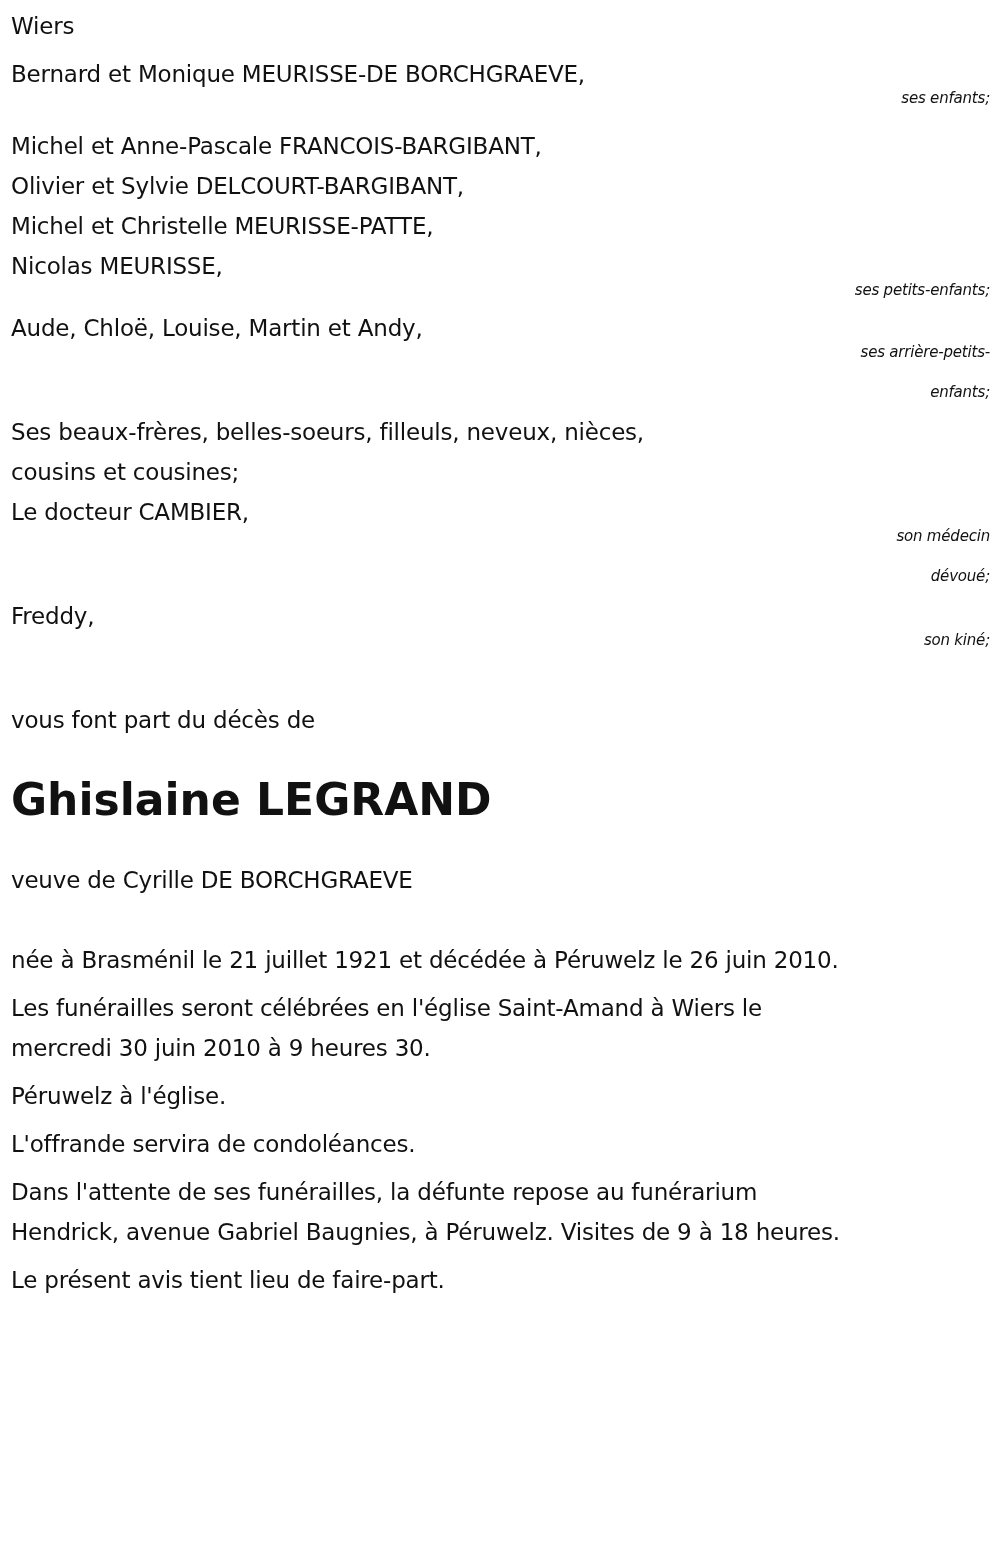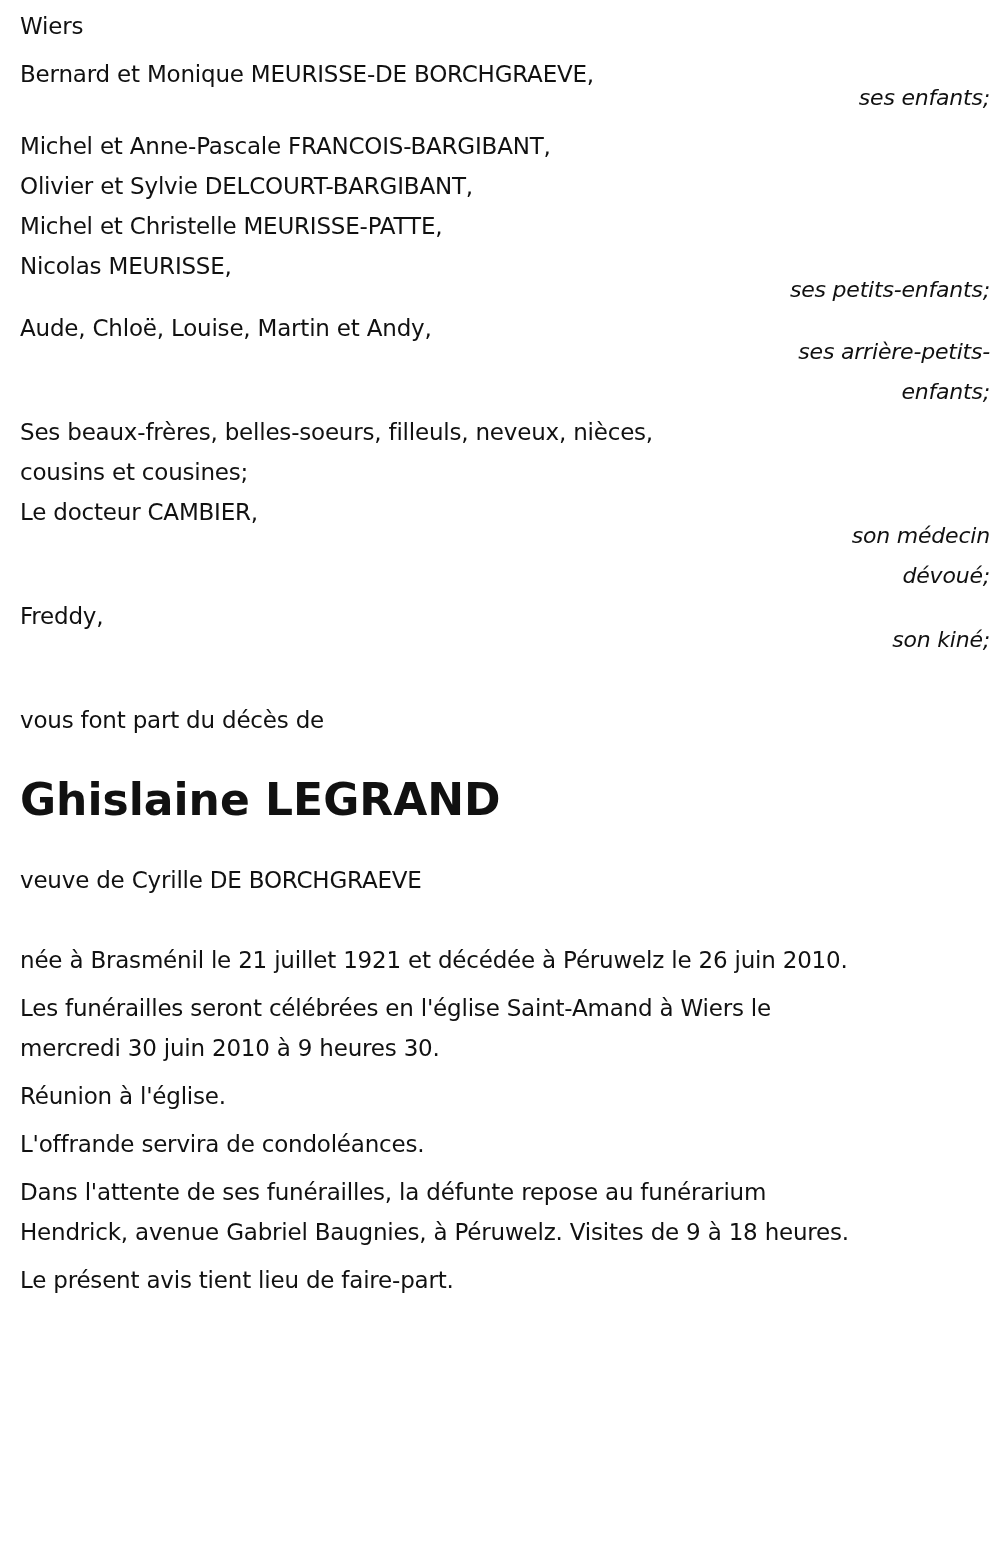--- a/index.html
+++ b/index.html
@@ -13,26 +13,26 @@
   }
   .doc {
     position: absolute;
     left: 11px;
     top: 0;
     width: 979px;
     font-size: 23px;
     line-height: 40px;
     letter-spacing: -0.2px;
   }
-  .line { display: block; white-space: nowrap; margin-left: 9px; }
+  .line { display: block; white-space: nowrap; }
   .role {
     display: block;
     text-align: right;
     font-style: italic;
-    font-size: 22px;
+    font-size: 15px;
     line-height: 40px;
     white-space: nowrap;
   }
   .gap-s { height: 8px; }
   .gap-l { height: 40px; }
   .name {
     font-weight: bold;
     font-size: 44px;
     line-height: 40px;
     letter-spacing: 0;
@@ -92,21 +92,21 @@
   <div class="gap-l"></div>
   <span class="line">née à Brasménil le 21 juillet 1921 et décédée à Péruwelz le 26 juin 2010.</span>
   <div class="gap-s"></div>
 
   <div>
     <span class="line">Les funérailles seront célébrées en l'église Saint-Amand à Wiers le</span>
     <span class="line">mercredi 30 juin 2010 à 9 heures 30.</span>
   </div>
   <div class="gap-s"></div>
 
-  <span class="line">Réunion à l'église.</span>
+  <span class="line">Péruwelz à l'église.</span>
   <div class="gap-s"></div>
 
   <span class="line">L'offrande servira de condoléances.</span>
   <div class="gap-s"></div>
 
   <div>
     <span class="line">Dans l'attente de ses funérailles, la défunte repose au funérarium</span>
     <span class="line">Hendrick, avenue Gabriel Baugnies, à Péruwelz. Visites de 9 à 18 heures.</span>
   </div>
   <div class="gap-s"></div>

